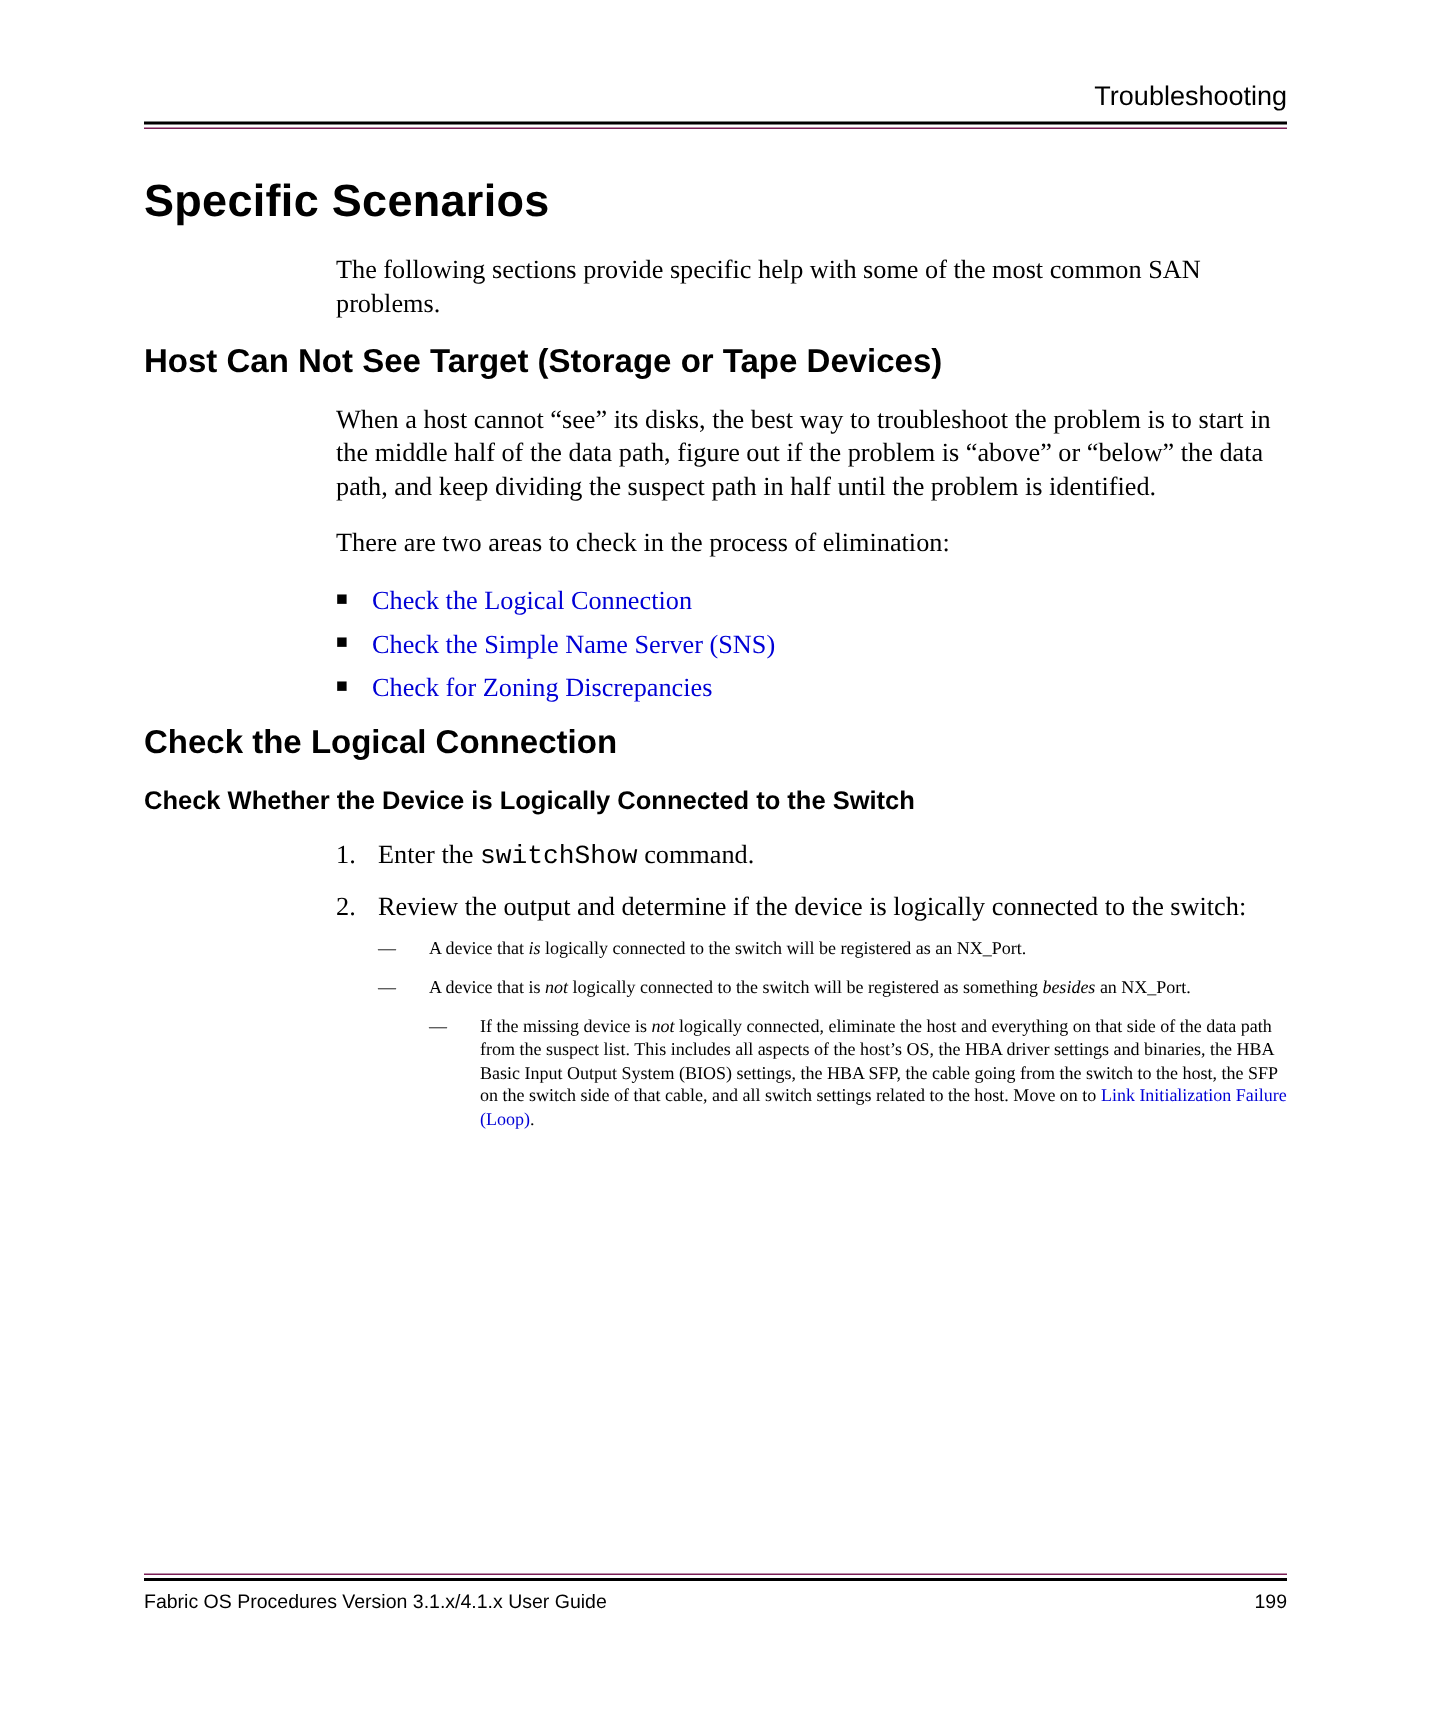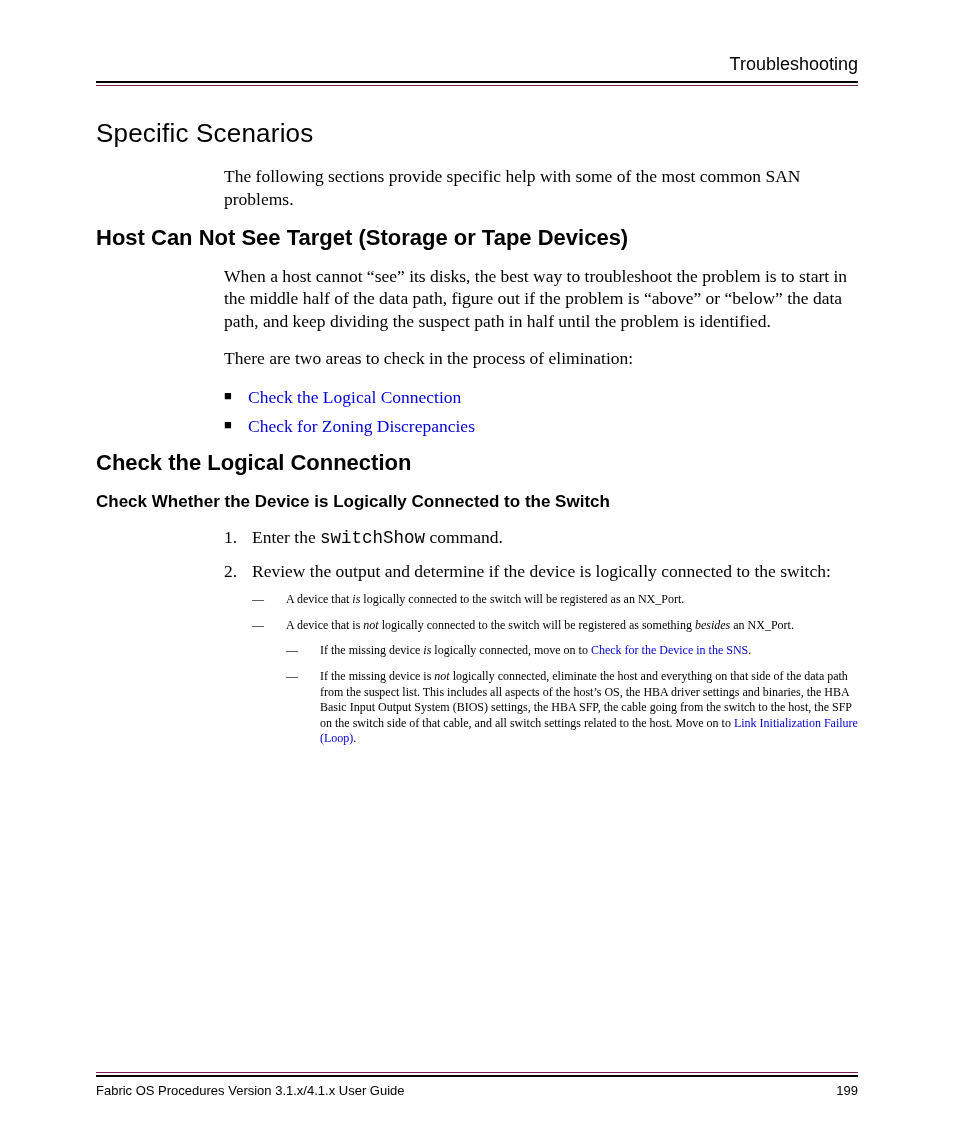--- a/index.html
+++ b/index.html
@@ -21,22 +21,22 @@
   .rule-wide {
     border-top: 2.2px solid #000;
     margin-bottom: 2px;
   }
   .rule-thin {
     border-top: 1px solid #7b1e55;
     margin-bottom: 32px;
   }
   h1.sec-title {
     font-family: Arial, Helvetica, sans-serif;
-    font-weight: 400;
-    font-size: 26px;
+    font-weight: 700;
+    font-size: 30px;
     letter-spacing: 0.2px;
     margin-bottom: 16px;
   }
   .body-para {
     font-size: 17.5px;
     line-height: 1.3;
     margin-left: 128px;
     margin-bottom: 14px;
   }
   h2.sub-title {
@@ -112,21 +112,21 @@
   ul.dash-list.nested > li {
     padding-left: 34px;
   }
   .mono { font-family: "Courier New", Courier, monospace; }
   .ital { font-style: italic; }
   a.doclink { color: #0000d6; text-decoration: none; }
   .footer {
     position: absolute;
     left: 96px;
     right: 96px;
-    bottom: 47px;
+    bottom: 70px;
   }
   .footer-rule-thin { border-top: 1px solid #7b1e55; margin-bottom: 2px; }
   .footer-rule-wide { border-top: 2.2px solid #000; margin-bottom: 6px; }
   .footer-row {
     display: flex;
     justify-content: space-between;
     font-family: Arial, Helvetica, sans-serif;
     font-size: 13px;
   }
 </style>
@@ -139,43 +139,41 @@
 
 <h1 class="sec-title">Specific Scenarios</h1>
 <p class="body-para">The following sections provide specific help with some of the most common SAN problems.</p>
 
 <h2 class="sub-title">Host Can Not See Target (Storage or Tape Devices)</h2>
 <p class="body-para">When a host cannot “see” its disks, the best way to troubleshoot the problem is to start in the middle half of the data path, figure out if the problem is “above” or “below” the data path, and keep dividing the suspect path in half until the problem is identified.</p>
 <p class="body-para">There are two areas to check in the process of elimination:</p>
 
 <ul class="square-list">
   <li><a class="doclink" href="#">Check the Logical Connection</a></li>
+  <li><a class="doclink" href="#">Check the Simple Name Server (SNS)</a></li>
   <li><a class="doclink" href="#">Check for Zoning Discrepancies</a></li>
 </ul>
 
 <h2 class="sub-title">Check the Logical Connection</h2>
 <h3 class="subsub-title">Check Whether the Device is Logically Connected to the Switch</h3>
 
 <ol class="num-list">
   <li>
     <span>Enter the </span><span class="mono">switchShow</span><span> command.</span>
   </li>
   <li>
     <span>Review the output and determine if the device is logically connected to the switch:</span>
     <ul class="dash-list">
       <li>
         <span>A device that </span><span class="ital">is</span><span> logically connected to the switch will be registered as an NX_Port.</span>
       </li>
       <li>
         <span>A device that is </span><span class="ital">not</span><span> logically connected to the switch will be registered as something </span><span class="ital">besides</span><span> an NX_Port.</span>
         <ul class="dash-list nested">
           <li>
-            <span>If the missing device </span><span class="ital">is</span><span> logically connected, move on to </span><a class="doclink" href="#">Check for the Device in the SNS</a><span>.</span>
-          </li>
-          <li>
             <span>If the missing device is </span><span class="ital">not</span><span> logically connected, eliminate the host and everything on that side of the data path from the suspect list. This includes all aspects of the host’s OS, the HBA driver settings and binaries, the HBA Basic Input Output System (BIOS) settings, the HBA SFP, the cable going from the switch to the host, the SFP on the switch side of that cable, and all switch settings related to the host. Move on to </span><a class="doclink" href="#">Link Initialization Failure (Loop)</a><span>.</span>
           </li>
         </ul>
       </li>
     </ul>
   </li>
 </ol>
 
 <div class="footer">
   <div class="footer-rule-thin"></div>

